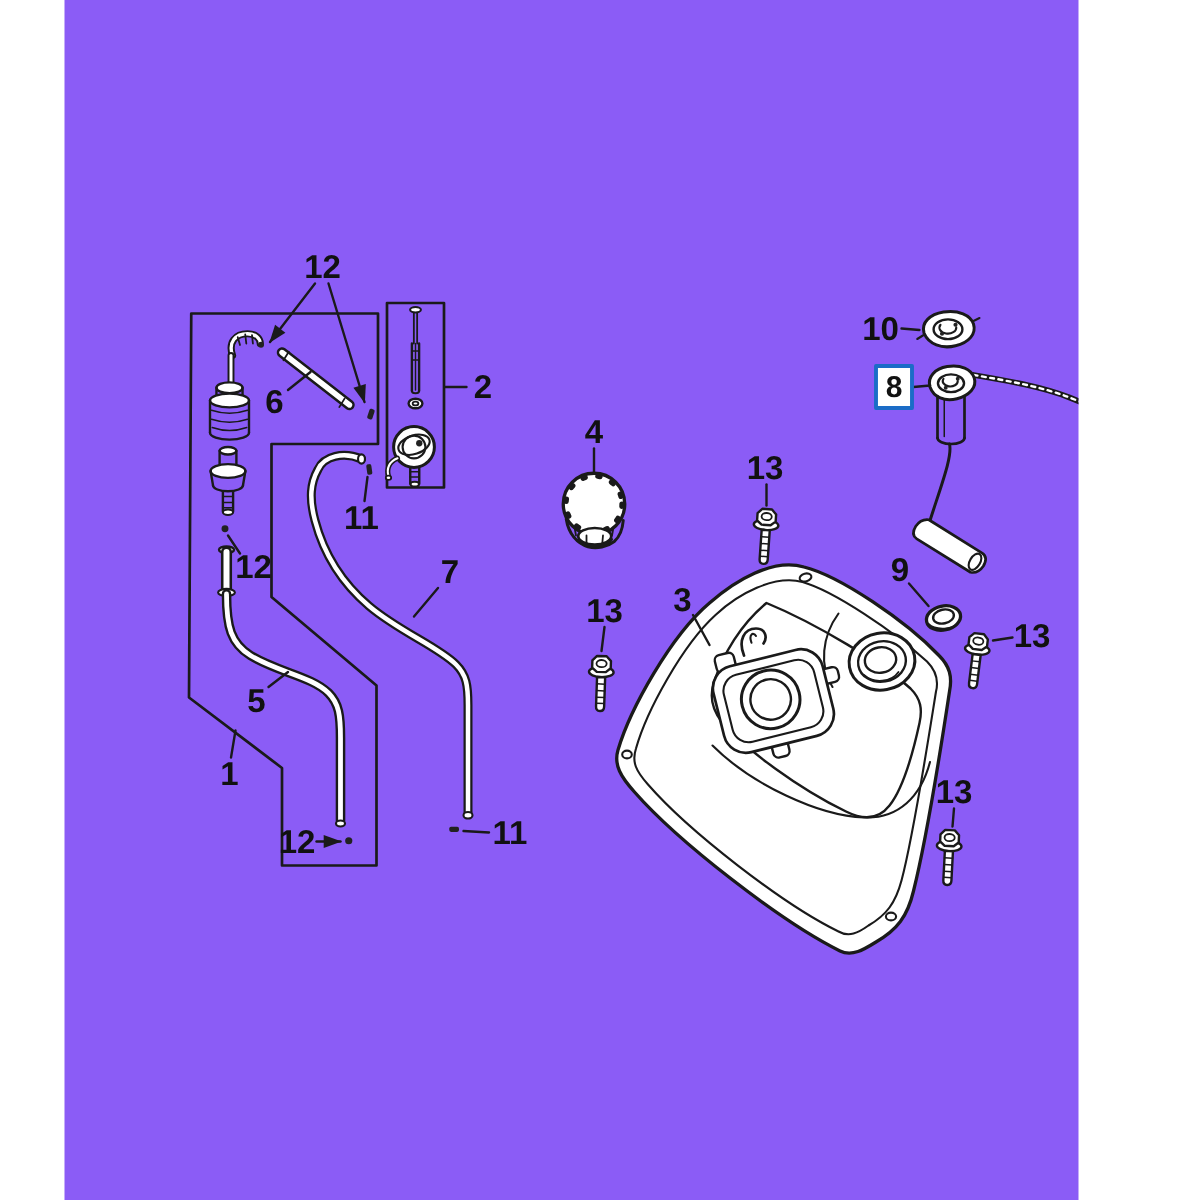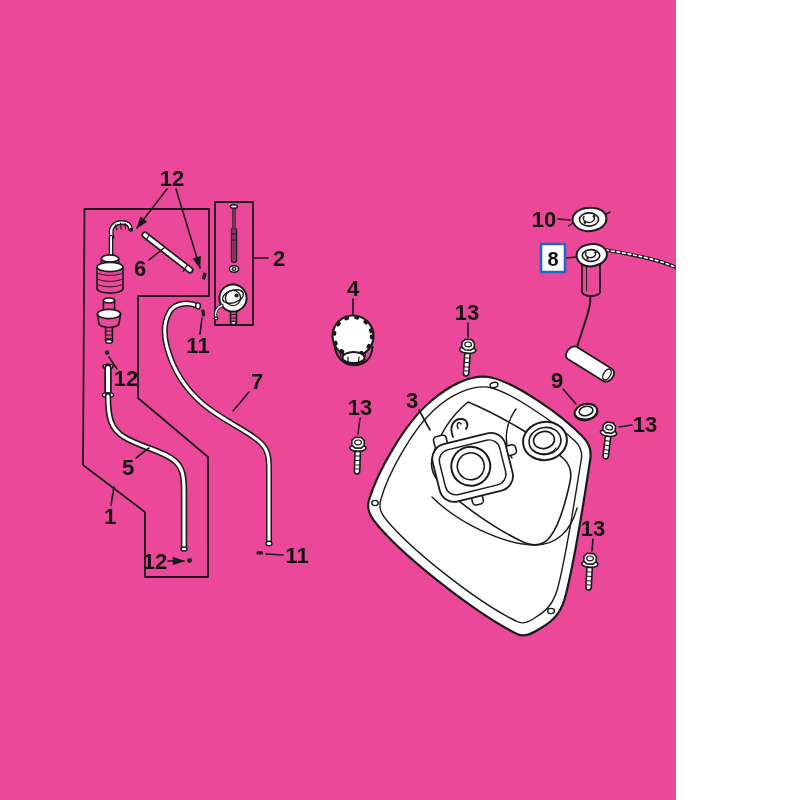--- a/index.html
+++ b/index.html
@@ -1,16 +1,16 @@
 <!DOCTYPE html>
 <html><head>
 <meta charset="utf-8">
 <style>
   html,body{margin:0;padding:0;background:#fff;}
-  .stage{width:676px;height:800px;background:#ec4899;position:relative;overflow:hidden;}
+  .stage{width:676px;height:800px;background:#8b5cf6;position:relative;overflow:hidden;margin-left:43px;}
   svg{display:block;}
   .lbl{fill:#111;stroke:none;font:700 22px "Liberation Sans", sans-serif;text-anchor:middle;}
   .lbl8{fill:#111;stroke:none;font:700 20px "Liberation Sans", sans-serif;text-anchor:middle;}
   .s10{stroke-width:1}.s12{stroke-width:1.2}.s14{stroke-width:1.4}.s16{stroke-width:1.6}
   .s18{stroke-width:1.8}.s20{stroke-width:2}.s22{stroke-width:2.2}
   .wf{fill:#fff}
   .ld{stroke-width:1.6}
 </style>
 </head>
 <body>

